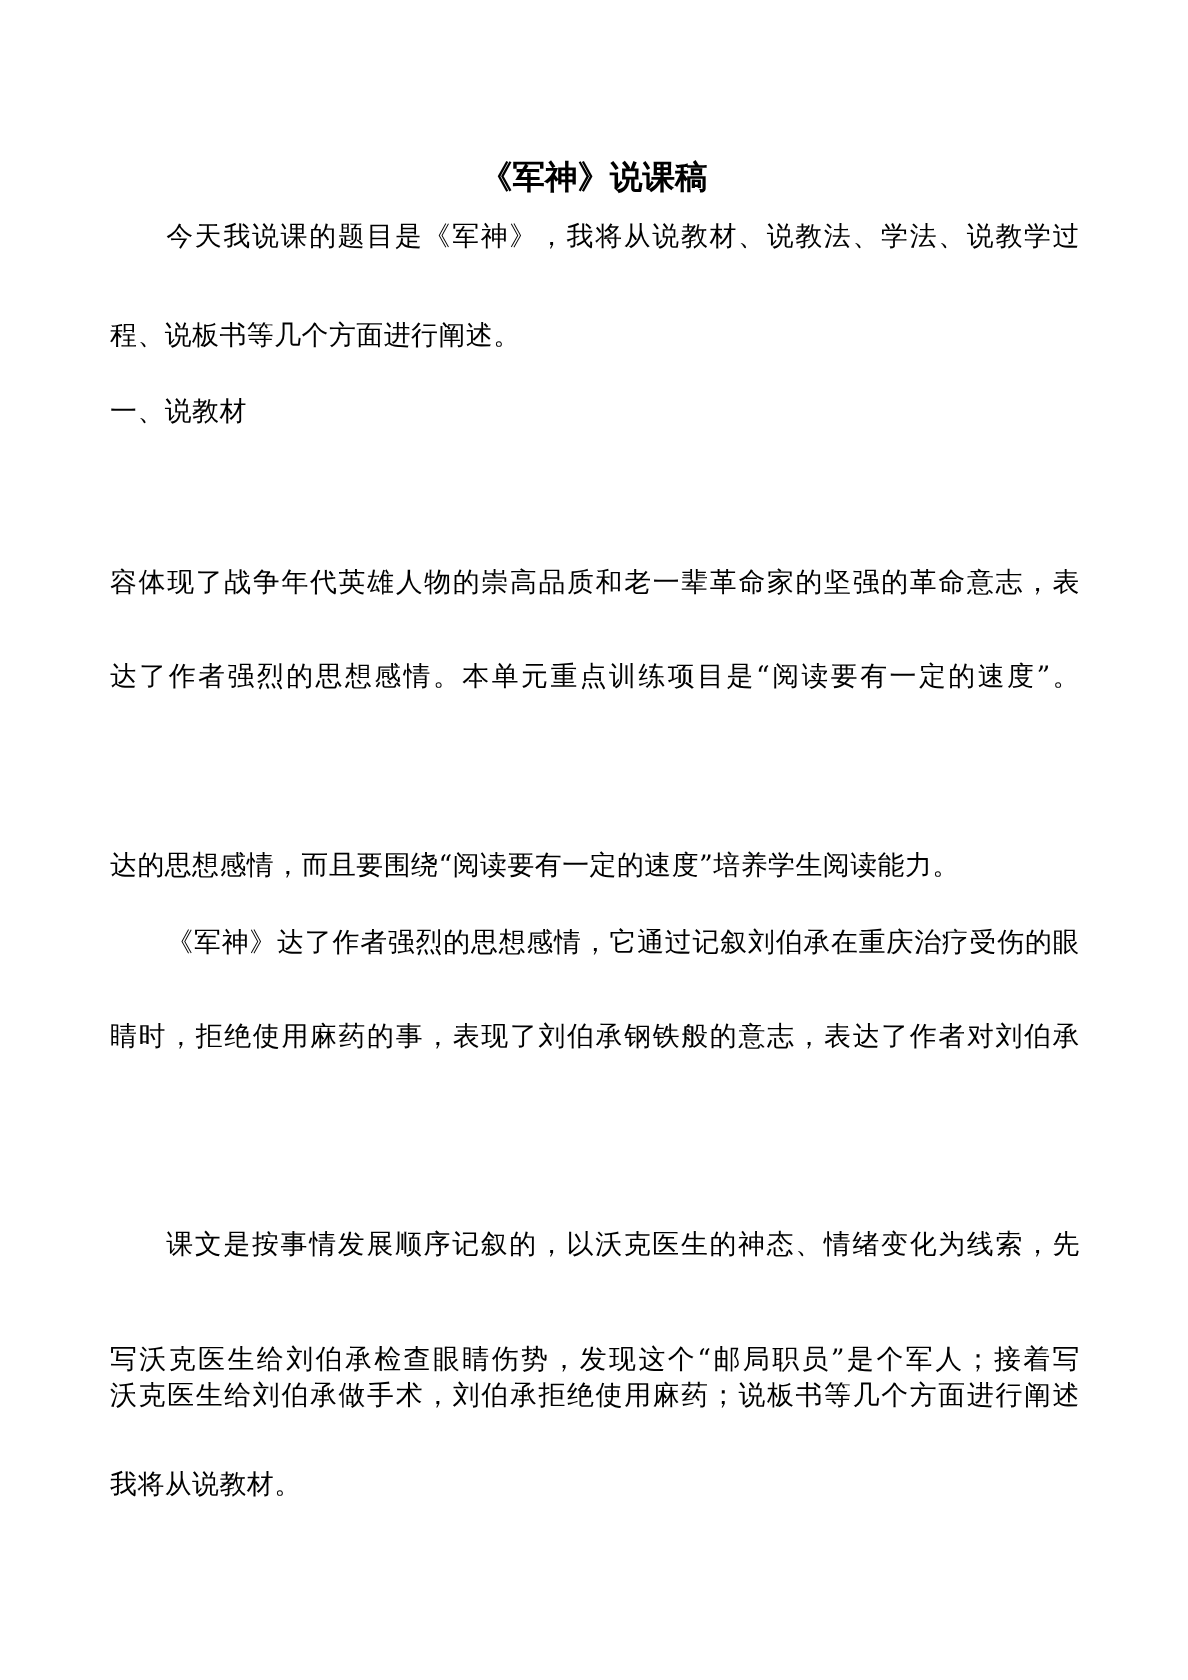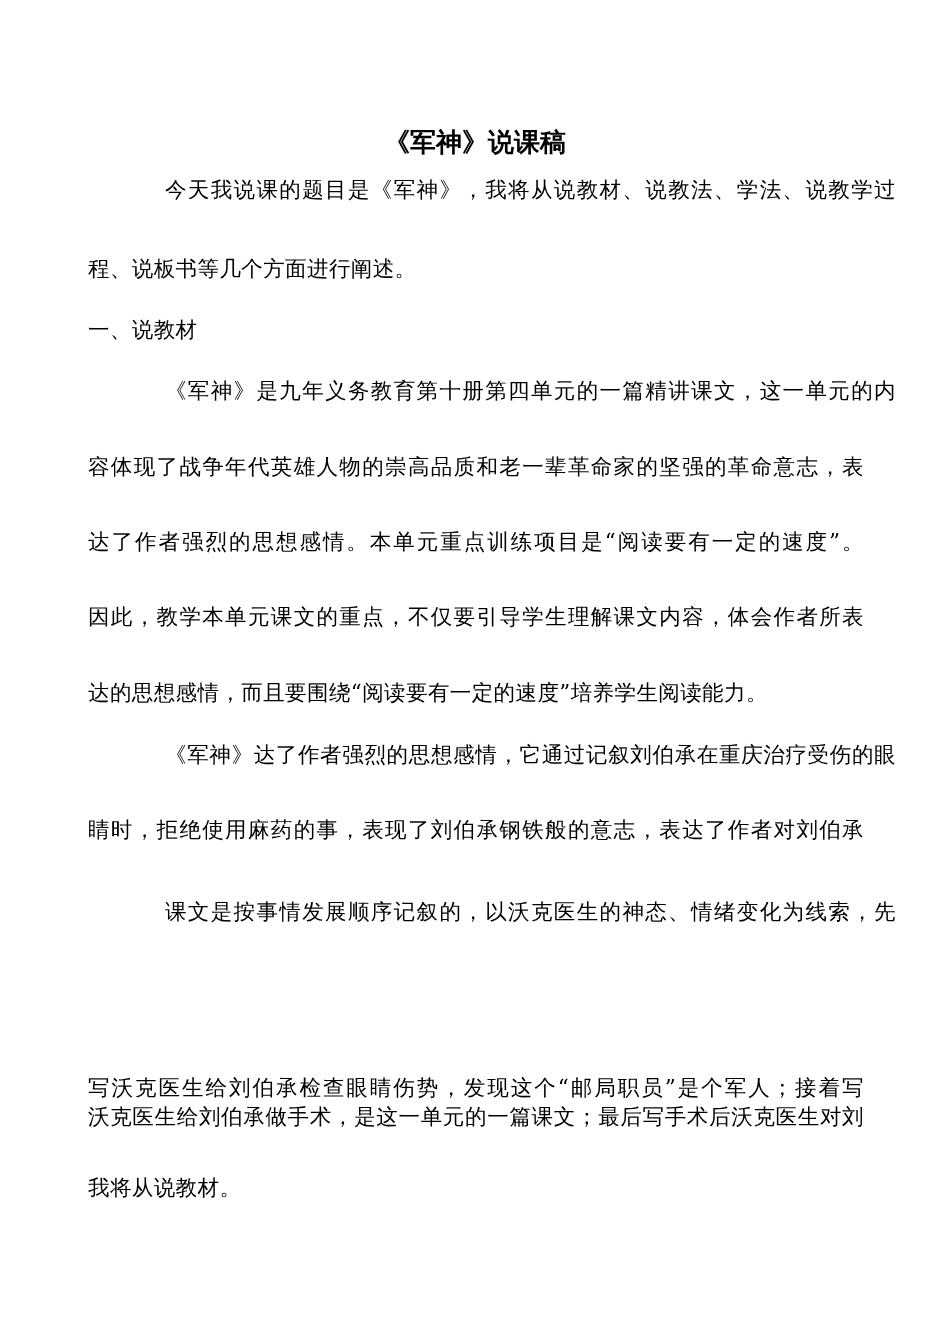--- a/index.html
+++ b/index.html
@@ -35,43 +35,41 @@
     }
     .line {
       position: absolute;
       left: 88px;
       width: 776px;
       font-size: 21.5px;
       line-height: 32px;
       white-space: nowrap;
       letter-spacing: 0.4px;
     }
-    .line.indent { left: 133px; width: 731px; margin-left: 32px; }
+    .line.indent { left: 133px; width: 731px; }
     .line.justify {
       text-align: justify;
       text-align-last: justify;
     }
   </style>
 </head>
 <body>
 
 <div class="page">
   <div class="title">《军神》说课稿</div>
 
   <div class="line indent justify" style="top:174px">今天我说课的题目是《军神》，我将从说教材、说教法、学法、说教学过</div>
   <div class="line" style="top:314px">一、说教材</div>
 
   <div class="line" style="top:253px">程、说板书等几个方面进行阐述。</div>
 
-  <div class="line indent justify" style="top:375px">《军神》是九年义务教育第十册第四单元的一篇精讲课文，这一单元的内</div>
   <div class="line justify" style="top:451px">容体现了战争年代英雄人物的崇高品质和老一辈革命家的坚强的革命意志，表</div>
   <div class="line justify" style="top:526px">达了作者强烈的思想感情。本单元重点训练项目是“阅读要有一定的速度”。</div>
-  <div class="line justify" style="top:601px">因此，教学本单元课文的重点，不仅要引导学生理解课文内容，体会作者所表</div>
   <div class="line" style="top:677px">达的思想感情，而且要围绕“阅读要有一定的速度”培养学生阅读能力。</div>
 
   <div class="line indent justify" style="top:739px">《军神》达了作者强烈的思想感情，它通过记叙刘伯承在重庆治疗受伤的眼</div>
   <div class="line justify" style="top:814px">睛时，拒绝使用麻药的事，表现了刘伯承钢铁般的意志，表达了作者对刘伯承</div>
 
-  <div class="line indent justify" style="top:896px">课文是按事情发展顺序记叙的，以沃克医生的神态、情绪变化为线索，先</div>
+  <div class="line indent justify" style="top:980px">课文是按事情发展顺序记叙的，以沃克医生的神态、情绪变化为线索，先</div>
   <div class="line justify" style="top:1072px">写沃克医生给刘伯承检查眼睛伤势，发现这个“邮局职员”是个军人；接着写</div>
-  <div class="line justify" style="top:1101px">沃克医生给刘伯承做手术，是这一单元的一篇课文；最后写手术后沃克医生对刘</div>
+  <div class="line justify" style="top:1101px">沃克医生给刘伯承做手术，刘伯承拒绝使用麻药；说板书等几个方面进行阐述</div>
   <div class="line" style="top:1172px">我将从说教材。</div>
 </div>
 
 </body></html>

